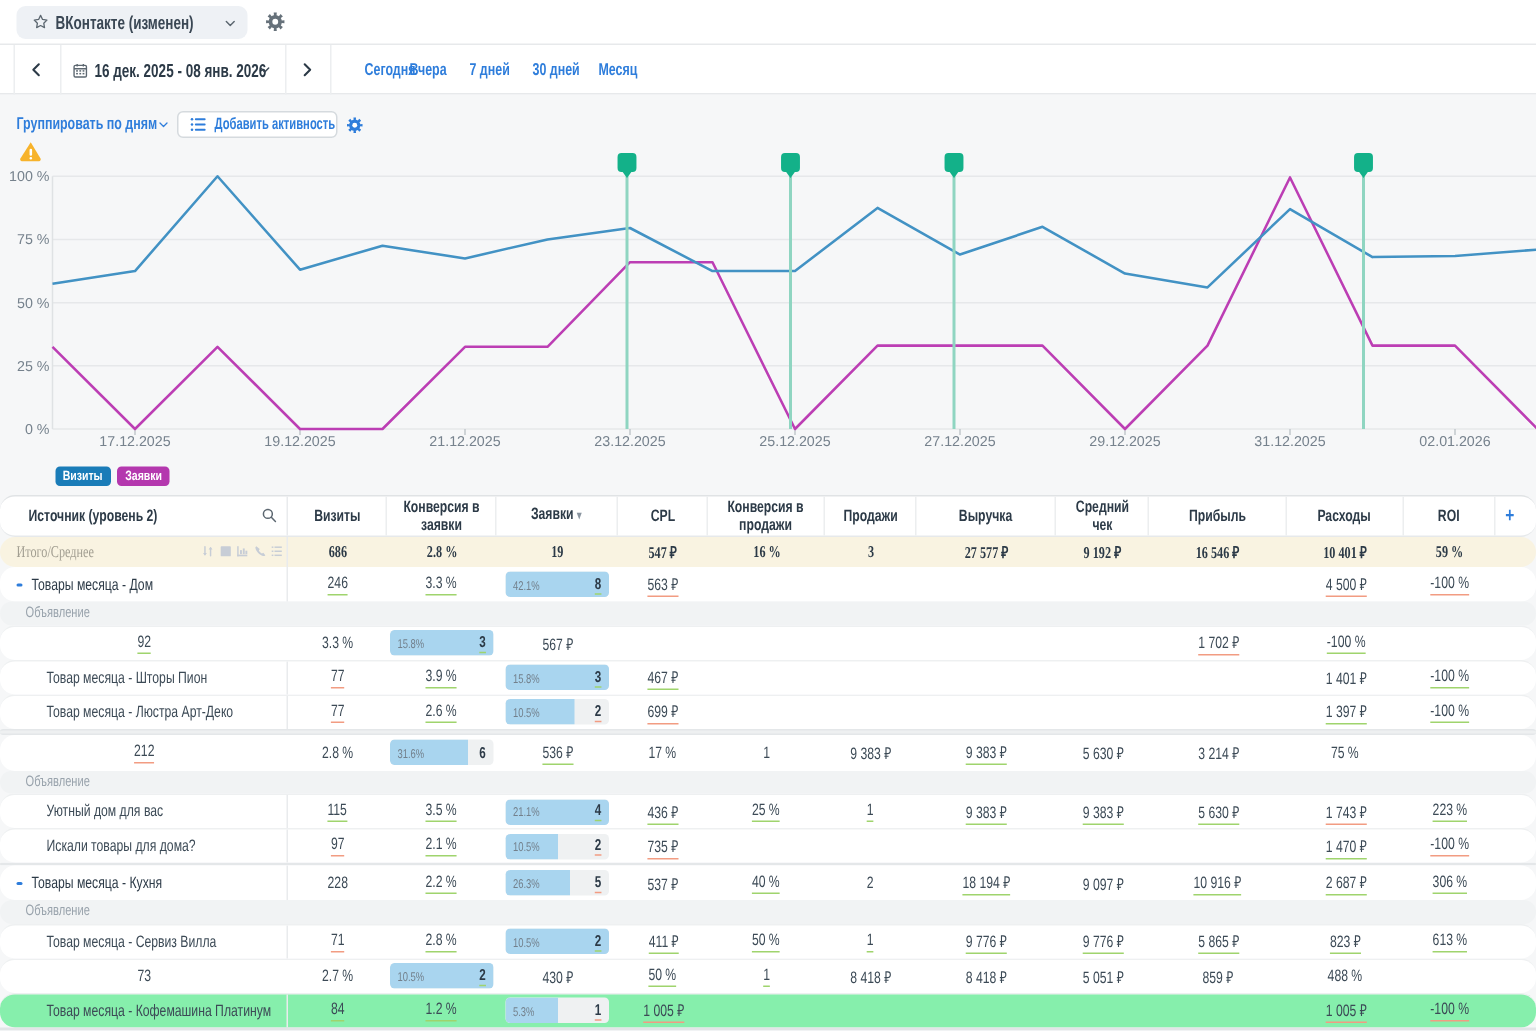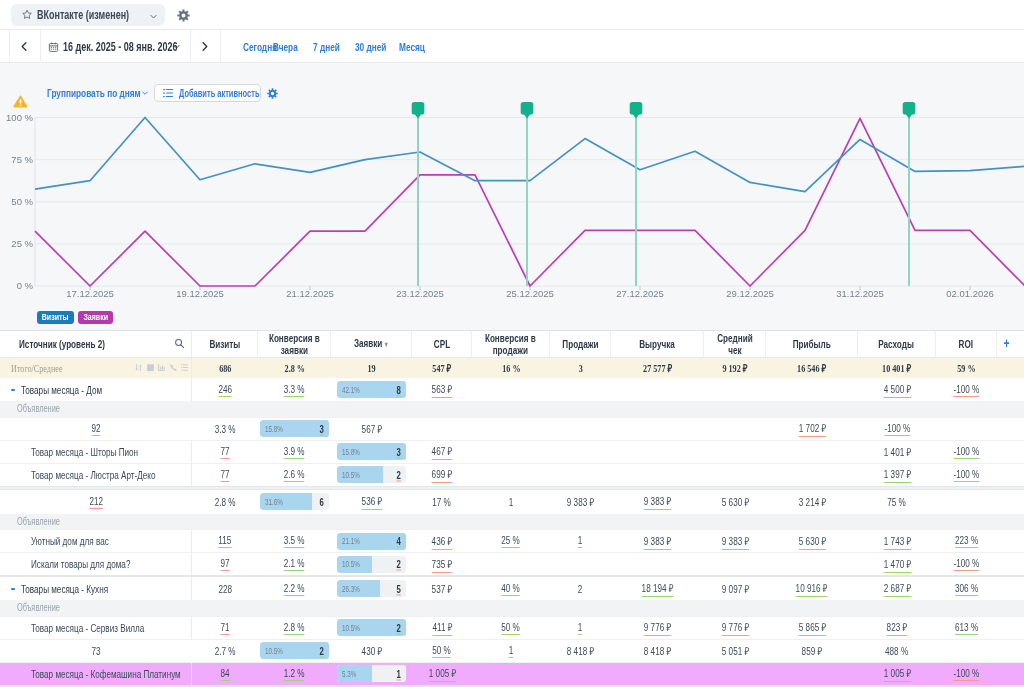--- a/index.html
+++ b/index.html
@@ -10,30 +10,30 @@
 .gear1 { position:absolute; left:177px; top:8px; }
 .bar2 { position:absolute; top:30px; left:0; width:1024px; height:33px; background:#fff; border-bottom:1px solid #e7e9eb; }
 .vsep { position:absolute; top:0; width:1px; height:33px; background:#eceef0; }
 .b2item { position:absolute; top:0; height:33px; display:flex; align-items:center; white-space:nowrap; }
 .sq { display:inline-block; transform:scaleX(0.72); transform-origin:0 50%; white-space:nowrap; }
 .datetxt { font-size:12.5px; font-weight:bold; color:#2c3a47; }
 .blk { font-size:11.5px; color:#2e7ddb; font-weight:bold; }
 .cmp { font-size:11.5px; color:#2c3a47; }
 .checkbox { width:12px; height:12px; border:1px solid #c9ced3; border-radius:3px; background:#fff; margin-right:6px; flex:none; }
 .bar3 { position:absolute; top:64px; left:0; width:1024px; height:26px; }
-.b3item { position:absolute; top:16px; height:26px; display:flex; align-items:center; white-space:nowrap;margin-left:36px; }
+.b3item { position:absolute; top:6px; height:26px; display:flex; align-items:center; white-space:nowrap; }
 .grpby { font-size:11.5px; color:#2e7ddb; font-weight:bold; }
 .addact { width:107.5px; height:18px; background:#fff; border:1px solid #d5dade; border-radius:4px; display:flex; align-items:center; padding:0 7px; font-size:11px; color:#2e7ddb; font-weight:bold; overflow:hidden; }
 .addact .sq { transform:scaleX(0.68); }
 .chart { position:absolute; top:90px; left:0; font-family:"Liberation Sans",sans-serif; }
 .legend { position:absolute; top:311px; left:37px; display:flex; }
 .lbtn { height:12.5px; border-radius:3px; color:#fff; font-size:9px; font-weight:bold; display:flex; align-items:center; justify-content:center; margin-right:4px; }
 .lbtn span { display:inline-block; transform:scaleX(0.78); }
 .tbl { position:absolute; top:330px; left:0; width:1024px; }
-.r { display:flex; width:1024px; background:#fff; }
+.r { display:flex; width:1024px; background:#fff;border-radius:10px; }
 .r > .c { flex:none; display:flex; align-items:center; justify-content:center; position:relative; overflow:visible; }
 .r > .c:nth-child(1){width:192px}
 .r > .c:nth-child(2){width:66px}
 .r > .c:nth-child(3){width:73px}
 .r > .c:nth-child(4){width:81px}
 .r > .c:nth-child(5){width:60px}
 .r > .c:nth-child(6){width:78px}
 .r > .c:nth-child(7){width:61px}
 .r > .c:nth-child(8){width:93px}
 .r > .c:nth-child(9){width:62px}
@@ -56,21 +56,21 @@
 .v.b { font-weight:bold; color:#2c3a47; }
 .u { border-bottom:1px solid; padding-bottom:1px; }
 .nm { white-space:nowrap; display:inline-block; transform:scaleX(0.74); transform-origin:0 50%; }
 .grp { font-size:11px; color:#2c3a47; }
 .dash { width:4px; height:2px; border-radius:1px; background:#2e7ddb; margin:0 6px 0 11px; flex:none; }
 .sub { font-size:11px; color:#3c4a56; }
 .ad { background:#f1f3f4; align-items:center; }
 .adlab { font-size:10px; color:#99a3ac; display:inline-block; transform:scaleX(0.74); transform-origin:0 50%; margin-left:17px; white-space:nowrap; }
 .gap { background:#eef0f1; border-top:1px solid #e4e7e9; border-bottom:1px solid #e4e7e9; }
 .bt { border-top:1px solid #eef0f1; }
-.cream { background:#f0abfc; }
+.cream { background:#86efac; }
 .pill { width:69px; height:17px; background:#eff1f2; border-radius:3px; position:relative; overflow:hidden; }
 .fill { position:absolute; left:0; top:0; bottom:0; background:#a9d5ef; border-radius:3px 0 0 3px; }
 .plab { position:absolute; left:5px; top:50%; transform:translateY(-50%) scaleX(0.74); transform-origin:0 50%; font-size:8.5px; color:#73808c; }
 .pnum { position:absolute; right:5px; top:50%; transform:translateY(-50%) scaleX(0.74); transform-origin:100% 50%; font-size:10.5px; font-weight:bold; color:#2c3a47; }
 .btm { position:absolute; left:0; bottom:0; width:1024px; background:#e2e5e7; height:2.5px; }
 </style></head>
 <body>
 <div class="bar1">
   <div class="pilltitle">
       <svg width="13" height="13" viewBox="0 0 24 24">

